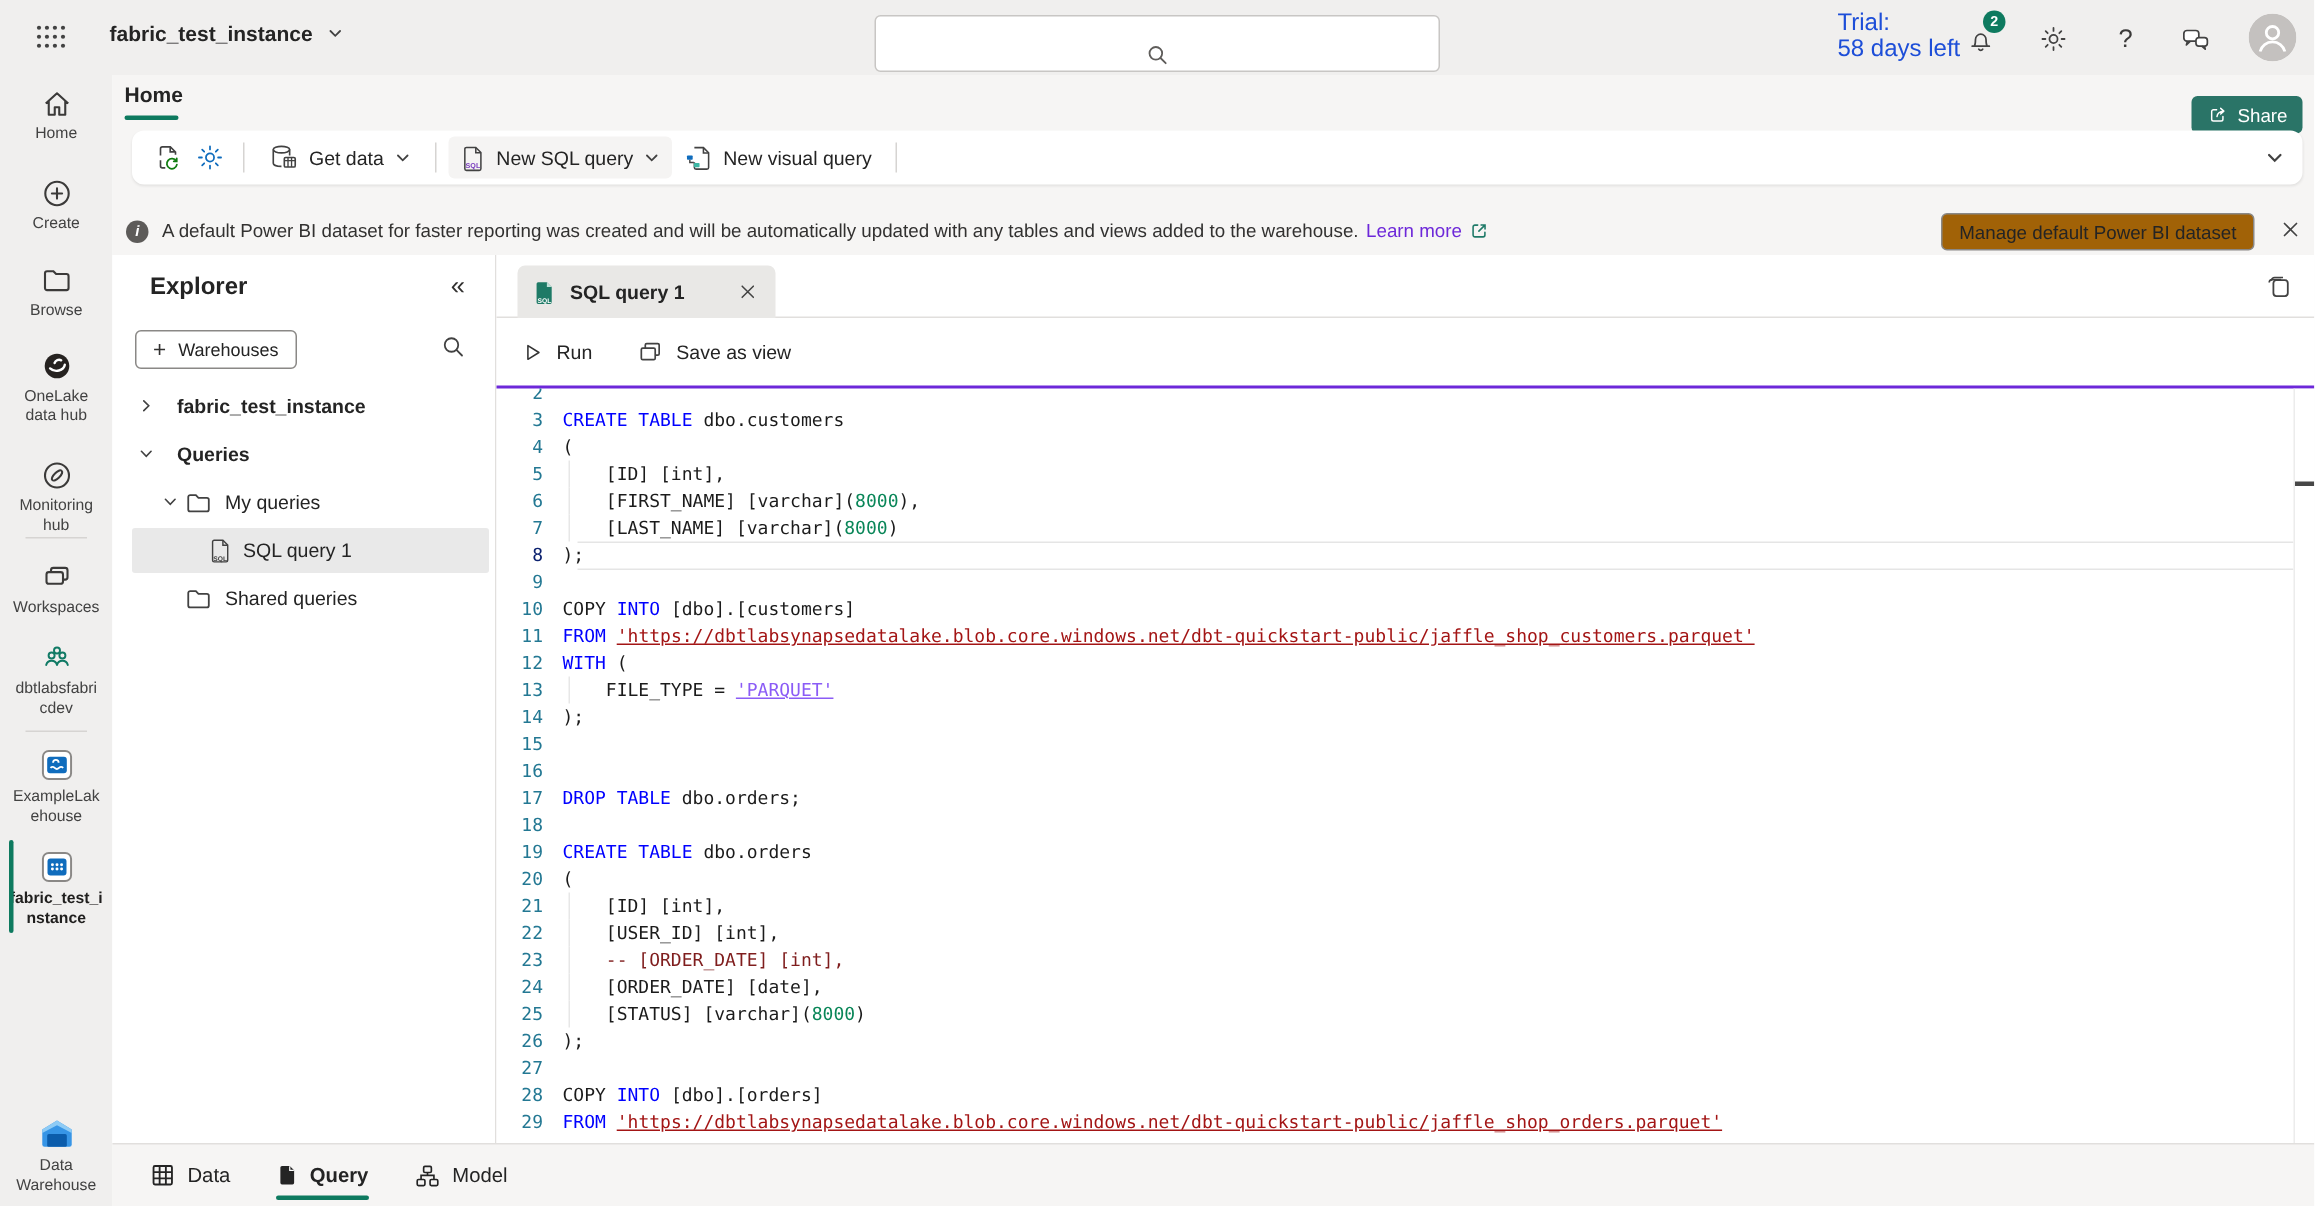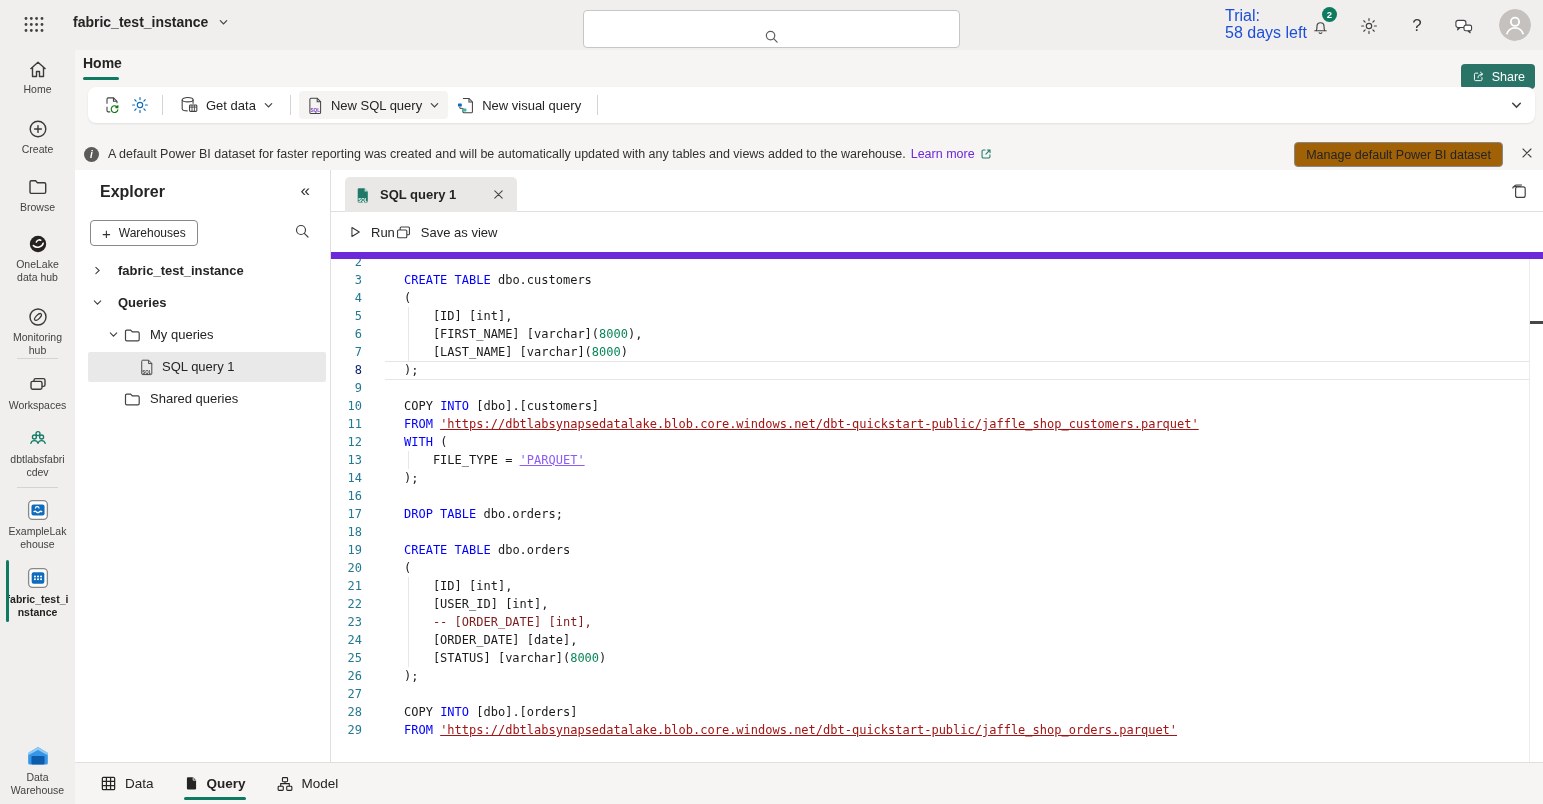--- a/index.html
+++ b/index.html
@@ -68,30 +68,30 @@
   .trow .tico { position:absolute; top:8px; }
   .trow .tlbl { position:absolute; top:8px; white-space:nowrap; }
   .trow.bold .tlbl { font-weight:600; }
 
   .editor-pane { flex:1; position:relative; background:#fff; }
   .tabstrip { position:absolute; left:0; top:0; right:0; height:42px; border-bottom:1px solid #e1dfdd; }
   .tab { position:absolute; left:14px; top:7px; width:172px; height:35px; background:#e9e8e6; border-radius:5px 5px 0 0; display:flex; align-items:center; padding:0 10px; gap:9px; cursor:pointer; }
   .tab-label { font-size:13px; font-weight:600; flex:1; }
   .tab-close { display:flex; align-items:center; cursor:pointer; padding:2px; }
   .copy-ic { position:absolute; right:14px; top:11px; cursor:pointer; }
-  .querybar { position:absolute; left:0; top:42px; right:0; height:47px; border-bottom:7px solid #6d28d9; display:flex; align-items:center; padding-left:17px; }
+  .querybar { position:absolute; left:0; top:42px; right:0; height:47px; border-bottom:2px solid #6d28d9; display:flex; align-items:center; padding-left:17px; gap:30px; }
   .qb-btn { display:flex; align-items:center; gap:9px; font-size:13px; cursor:pointer; }
 
   
   .code { position:absolute; left:0; top:89px; right:0; bottom:0; overflow:hidden; font-family:"DejaVu Sans Mono", monospace; font-size:12px; }
   .code-lines { position:absolute; left:0; top:-6px; right:14px; }
   .line { position:relative; height:18px; display:flex; line-height:18px; }
   .ln { flex:0 0 31px; text-align:right; color:#237893; }
   .ln.curln { color:#0b216f; }
-  .lt { margin-left:42px; white-space:pre; position:relative; }
+  .lt { margin-left:13px; white-space:pre; position:relative; }
   .lt.guide::before { content:""; position:absolute; left:4px; top:0; bottom:0; border-left:1px solid #e7e7e7; }
   .line.current::after { content:""; position:absolute; left:54px; right:0; top:0; height:17px; border-top:1px solid #e5e5e5; border-bottom:1px solid #e5e5e5; pointer-events:none; }
   .tk-p { color:#1b1b1b; } .tk-k { color:#0000ff; } .tk-s { color:#8b5cf6;text-decoration:underline; }
   .tk-u { color:#a31515; text-decoration:underline; }
   .tk-n { color:#098658; } .tk-c { color:#7f1d1d; }
   .ovr { position:absolute; right:0; top:0; bottom:0; width:14px; border-left:1px solid #ececec; background:#fff; cursor:pointer; }
   .ovr-mark { position:absolute; left:0; right:0; top:62px; height:3px; background:#474747; }
 
   
   .bottombar { position:absolute; left:0; bottom:0; right:0; height:42px; background:#f6f5f4; border-top:1px solid #e1dfdd; display:flex; align-items:center; padding-left:25px; gap:30px; }
@@ -548,20 +548,24 @@
               </div>
               <div class="line">
                 <div class="ln">13</div>
                 <div class="lt guide"><span class="tk-p">    FILE_TYPE = </span><span class="tk-s">'PARQUET'</span></div>
               </div>
               <div class="line">
                 <div class="ln">14</div>
                 <div class="lt"><span class="tk-p">);</span></div>
               </div>
               <div class="line">
+                <div class="ln">15</div>
+                <div class="lt"></div>
+              </div>
+              <div class="line">
                 <div class="ln">16</div>
                 <div class="lt"></div>
               </div>
               <div class="line">
                 <div class="ln">17</div>
                 <div class="lt"><span class="tk-k">DROP TABLE</span><span class="tk-p"> dbo.orders;</span></div>
               </div>
               <div class="line">
                 <div class="ln">18</div>
                 <div class="lt"></div>

